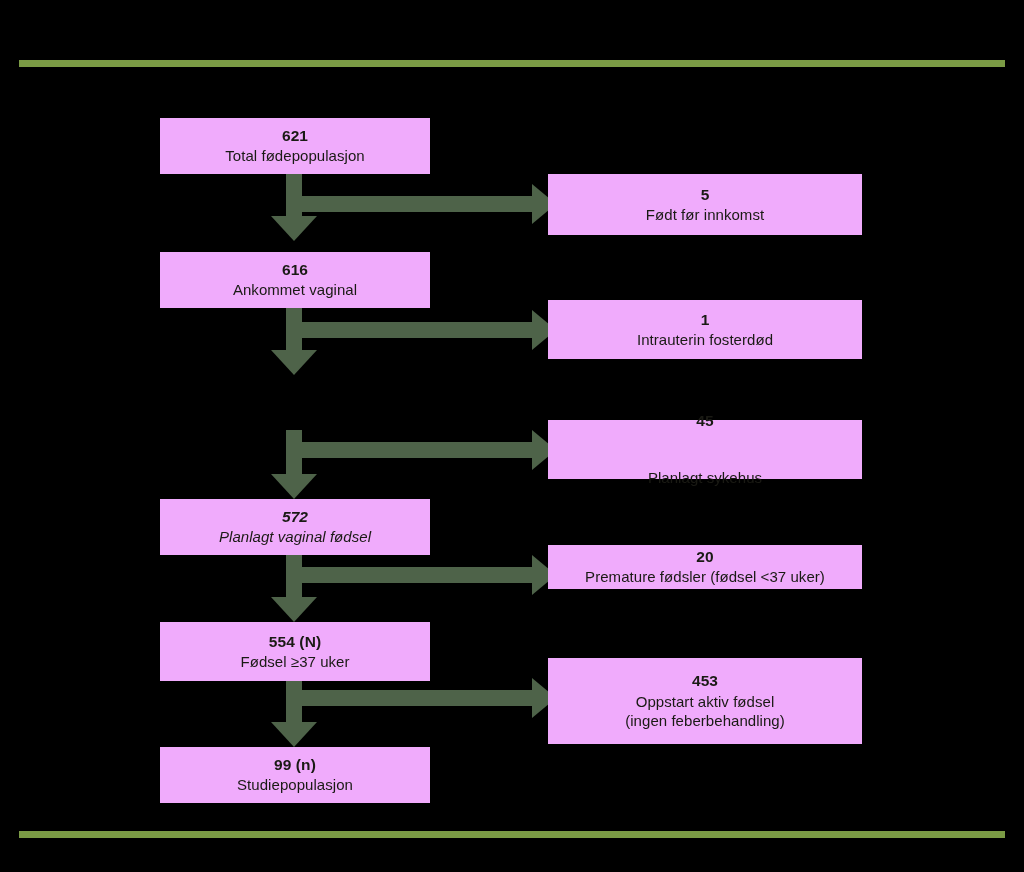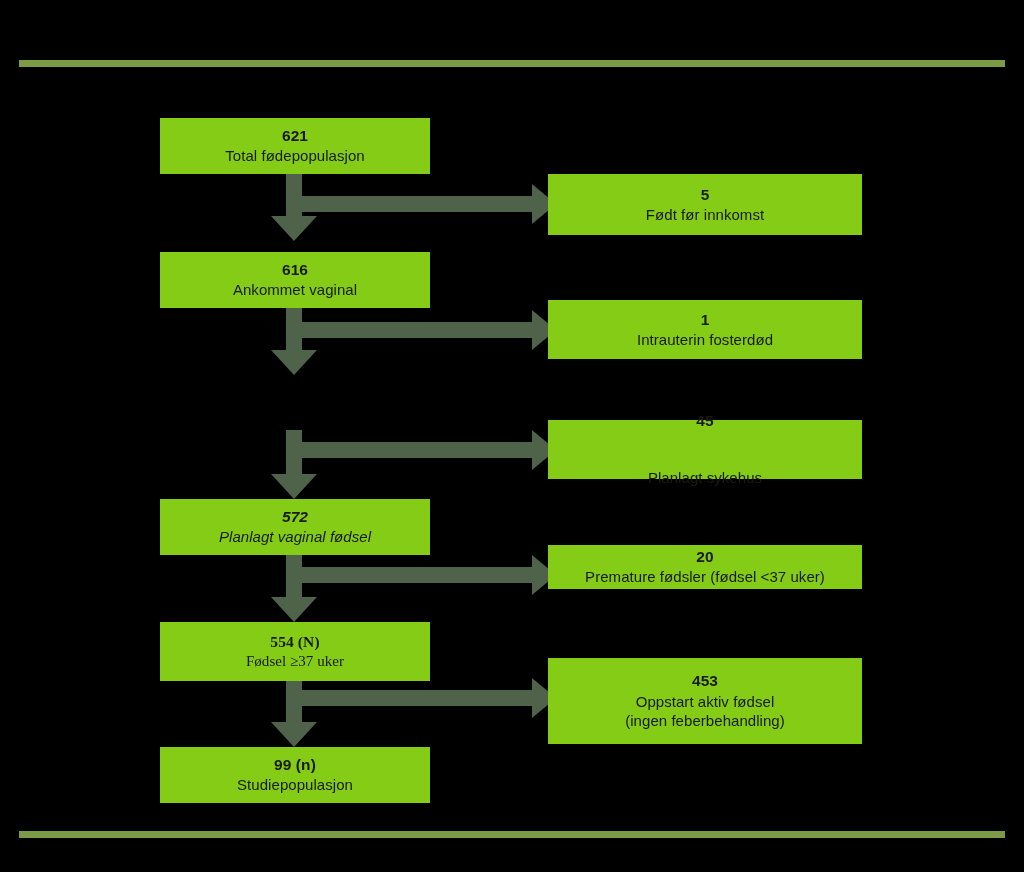--- a/index.html
+++ b/index.html
@@ -22,21 +22,21 @@
     left: 19px;
     width: 986px;
     height: 7px;
     background: #7B9B45;
   }
   #rule-top { top: 60px; }
   #rule-bottom { top: 831px; }
 
   .node {
     position: absolute;
-    background: #84cc16;
+    background: #f0abfc;
     color: #1A1A14;
     display: flex;
     flex-direction: column;
     align-items: center;
     justify-content: center;
     text-align: center;
     line-height: 1.30;
     box-sizing: border-box;
     padding: 2px 6px;
   }
@@ -160,21 +160,21 @@
     <span class="count">616</span>
     <span class="label">Ankommet vaginal</span>
   </div>
 
 
   <div class="node main" style="top:499px; height:56px;font-style:italic;">
     <span class="count">572</span>
     <span class="label">Planlagt vaginal fødsel</span>
   </div>
 
-  <div class="node main" style="top:622px; height:59px;font-family:Liberation Serif, serif;">
+  <div class="node main" style="top:622px; height:59px;">
     <span class="count">554 (N)</span>
     <span class="label">Fødsel ≥37 uker</span>
   </div>
 
   <div class="node main" style="top:747px; height:56px;">
     <span class="count">99 (n)</span>
     <span class="label">Studiepopulasjon</span>
   </div>
 
   <div class="node side" style="top:174px; height:61px;">

